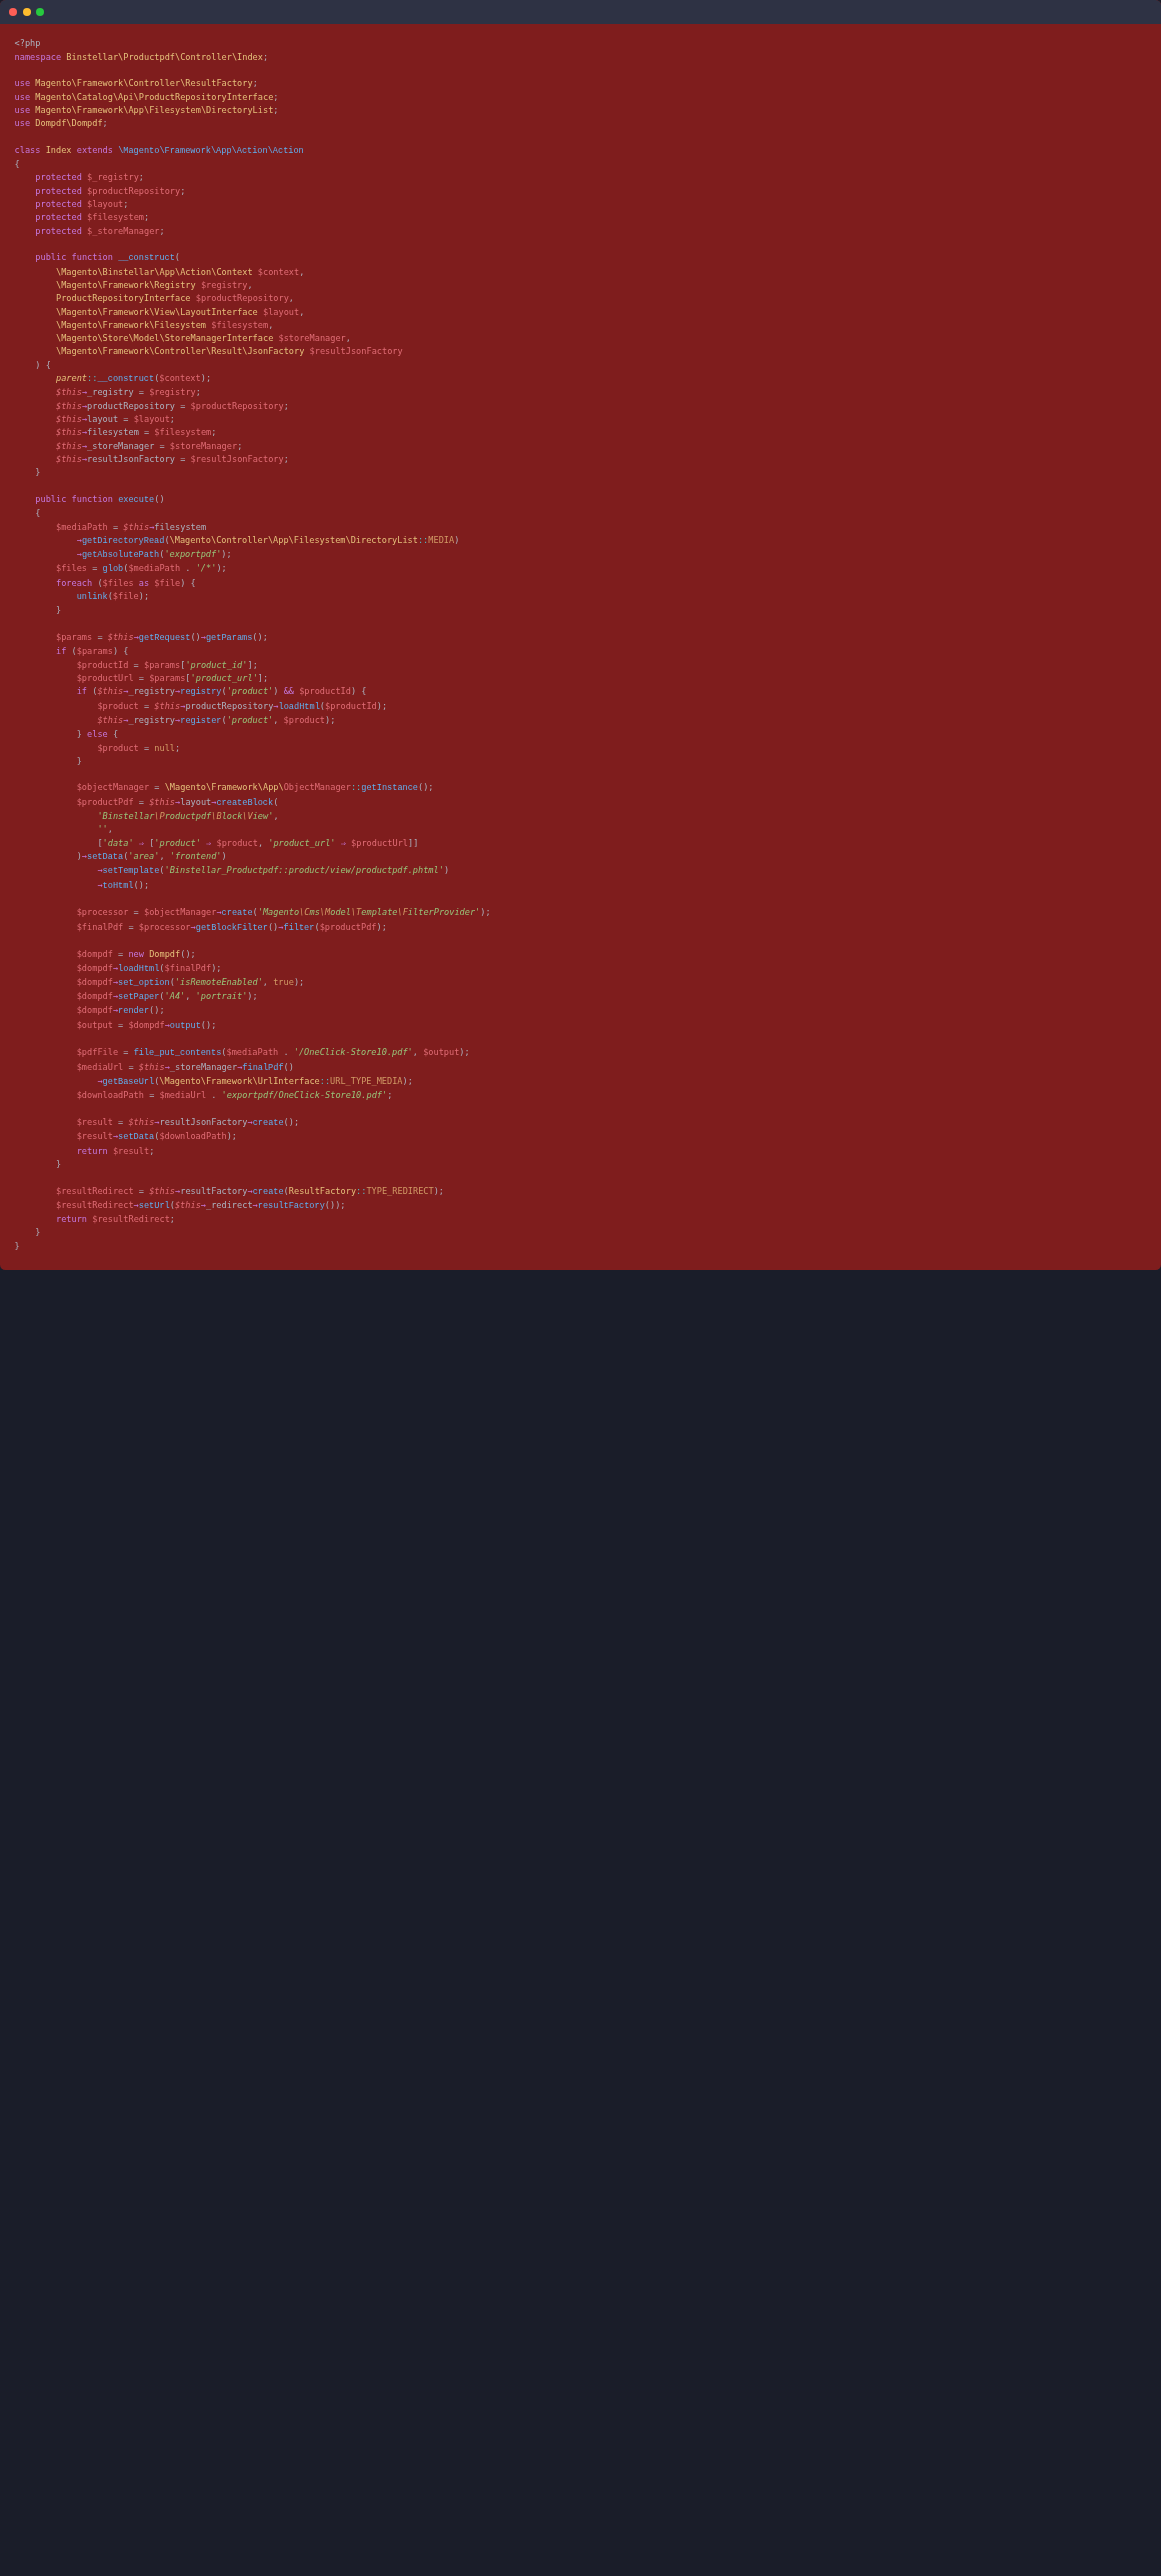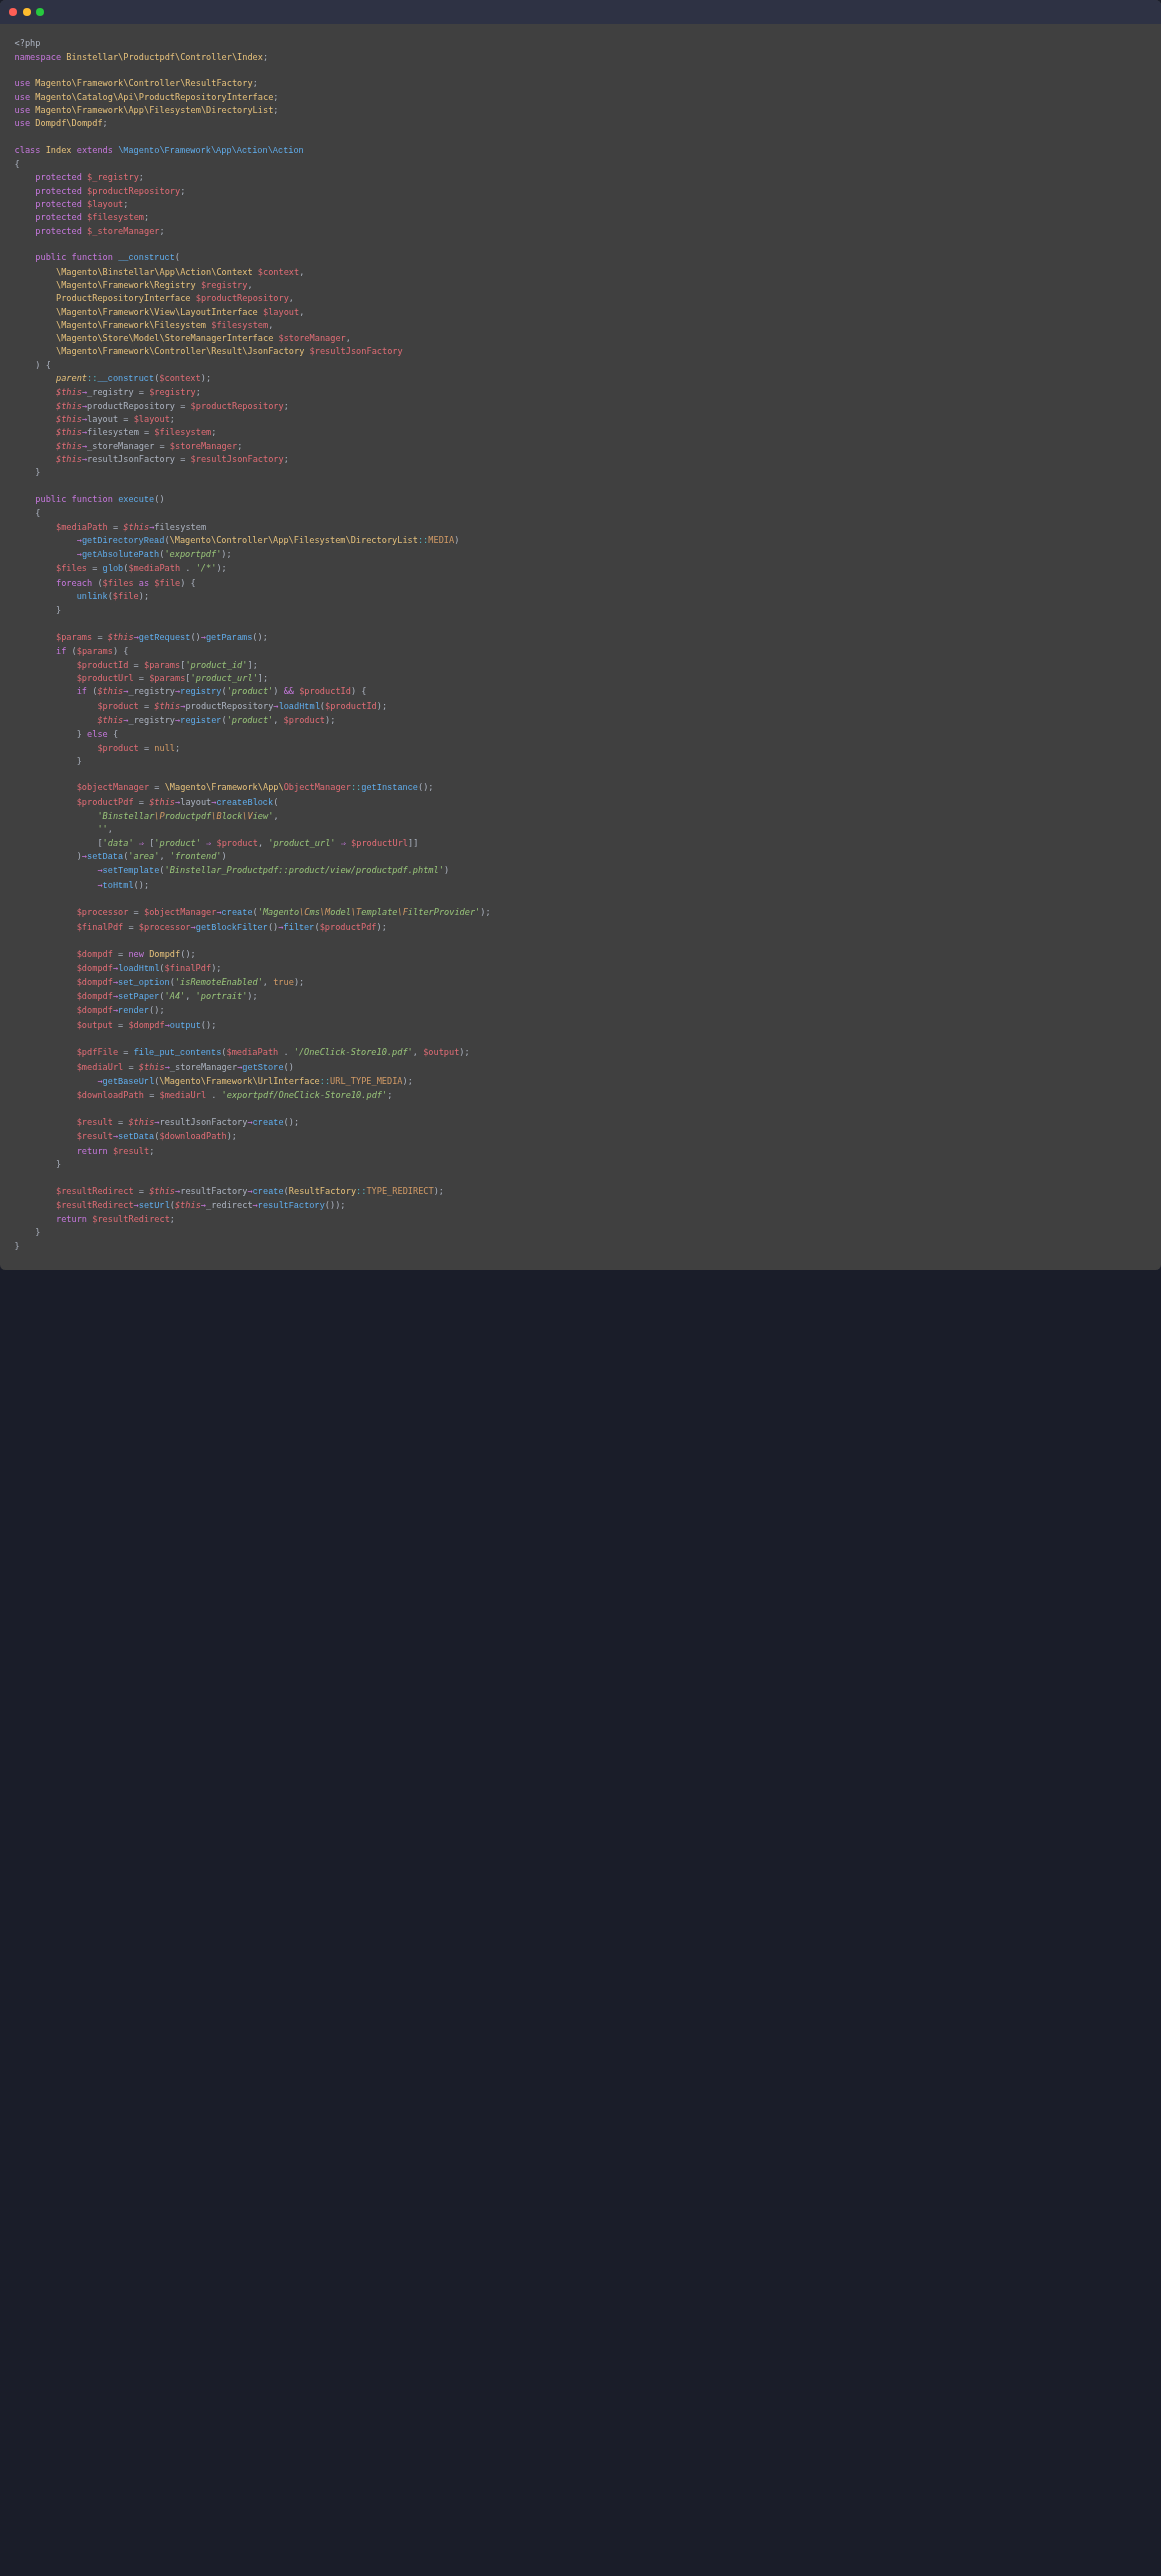--- a/index.html
+++ b/index.html
@@ -5,21 +5,21 @@
   * { margin: 0; padding: 0; box-sizing: border-box; }
   body {
     background: #1a1d29;
     font-family: 'SF Mono', 'Monaco', 'Menlo', 'Consolas', monospace;
     font-size: 8.6px;
     line-height: 1.55;
     color: #abb2bf;
     padding: 0;
   }
   .window {
-    background: #404040;
+    background: #7f1d1d;
     border-radius: 5.3px;
     overflow: hidden;
     margin: 0;
   }
   .titlebar {
     background: #2e3244;
     height: 24px;
     display: flex;
     align-items: center;
     padding: 0 9.3px;
@@ -128,21 +128,21 @@
             <span class="c-var">$finalPdf</span> = <span class="c-var">$processor</span><span class="c-arrow">→</span><span class="c-func">getBlockFilter</span>()<span class="c-arrow">→</span><span class="c-func">filter</span>(<span class="c-var">$productPdf</span>);
 
             <span class="c-var">$dompdf</span> = <span class="c-keyword">new</span> <span class="c-classname">Dompdf</span>();
             <span class="c-var">$dompdf</span><span class="c-arrow">→</span><span class="c-func">loadHtml</span>(<span class="c-var">$finalPdf</span>);
             <span class="c-var">$dompdf</span><span class="c-arrow">→</span><span class="c-func">set_option</span>(<span class="c-string">'isRemoteEnabled'</span>, <span class="c-const">true</span>);
             <span class="c-var">$dompdf</span><span class="c-arrow">→</span><span class="c-func">setPaper</span>(<span class="c-string">'A4'</span>, <span class="c-string">'portrait'</span>);
             <span class="c-var">$dompdf</span><span class="c-arrow">→</span><span class="c-func">render</span>();
             <span class="c-var">$output</span> = <span class="c-var">$dompdf</span><span class="c-arrow">→</span><span class="c-func">output</span>();
 
             <span class="c-var">$pdfFile</span> = <span class="c-func">file_put_contents</span>(<span class="c-var">$mediaPath</span> . <span class="c-string">'/OneClick-Store10.pdf'</span>, <span class="c-var">$output</span>);
-            <span class="c-var">$mediaUrl</span> = <span class="c-this">$this</span><span class="c-arrow">→</span><span class="c-default">_storeManager</span><span class="c-arrow">→</span><span class="c-func">getStore</span>()
+            <span class="c-var">$mediaUrl</span> = <span class="c-this">$this</span><span class="c-arrow">→</span><span class="c-default">_storeManager</span><span class="c-arrow">→</span><span class="c-func">finalPdf</span>()
                 <span class="c-arrow">→</span><span class="c-func">getBaseUrl</span>(<span class="c-classname">\Magento\Framework\UrlInterface</span><span class="c-scope">::</span><span class="c-const">URL_TYPE_MEDIA</span>);
             <span class="c-var">$downloadPath</span> = <span class="c-var">$mediaUrl</span> . <span class="c-string">'exportpdf/OneClick-Store10.pdf'</span>;
 
             <span class="c-var">$result</span> = <span class="c-this">$this</span><span class="c-arrow">→</span><span class="c-default">resultJsonFactory</span><span class="c-arrow">→</span><span class="c-func">create</span>();
             <span class="c-var">$result</span><span class="c-arrow">→</span><span class="c-func">setData</span>(<span class="c-var">$downloadPath</span>);
             <span class="c-keyword">return</span> <span class="c-var">$result</span>;
         }
 
         <span class="c-var">$resultRedirect</span> = <span class="c-this">$this</span><span class="c-arrow">→</span><span class="c-default">resultFactory</span><span class="c-arrow">→</span><span class="c-func">create</span>(<span class="c-classname">ResultFactory</span><span class="c-scope">::</span><span class="c-const">TYPE_REDIRECT</span>);
         <span class="c-var">$resultRedirect</span><span class="c-arrow">→</span><span class="c-func">setUrl</span>(<span class="c-this">$this</span><span class="c-arrow">→</span><span class="c-default">_redirect</span><span class="c-arrow">→</span><span class="c-func">resultFactory</span>());

